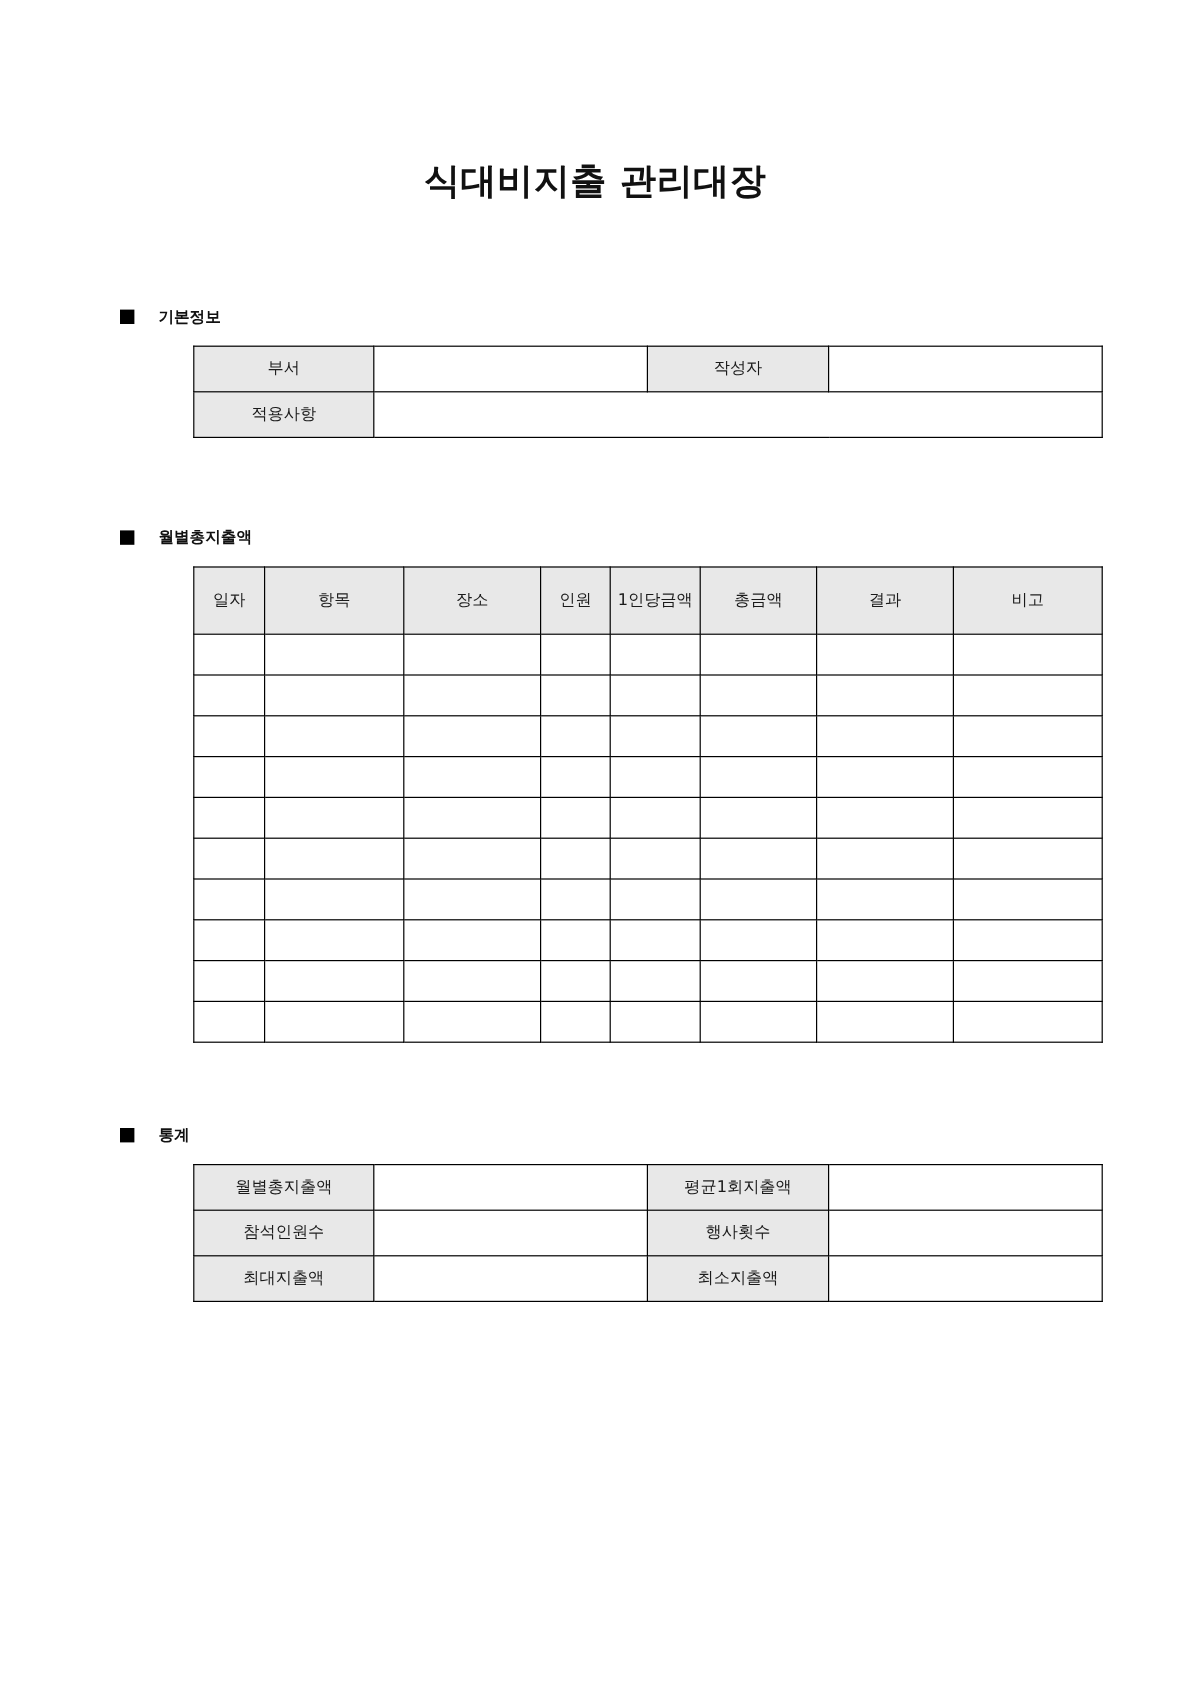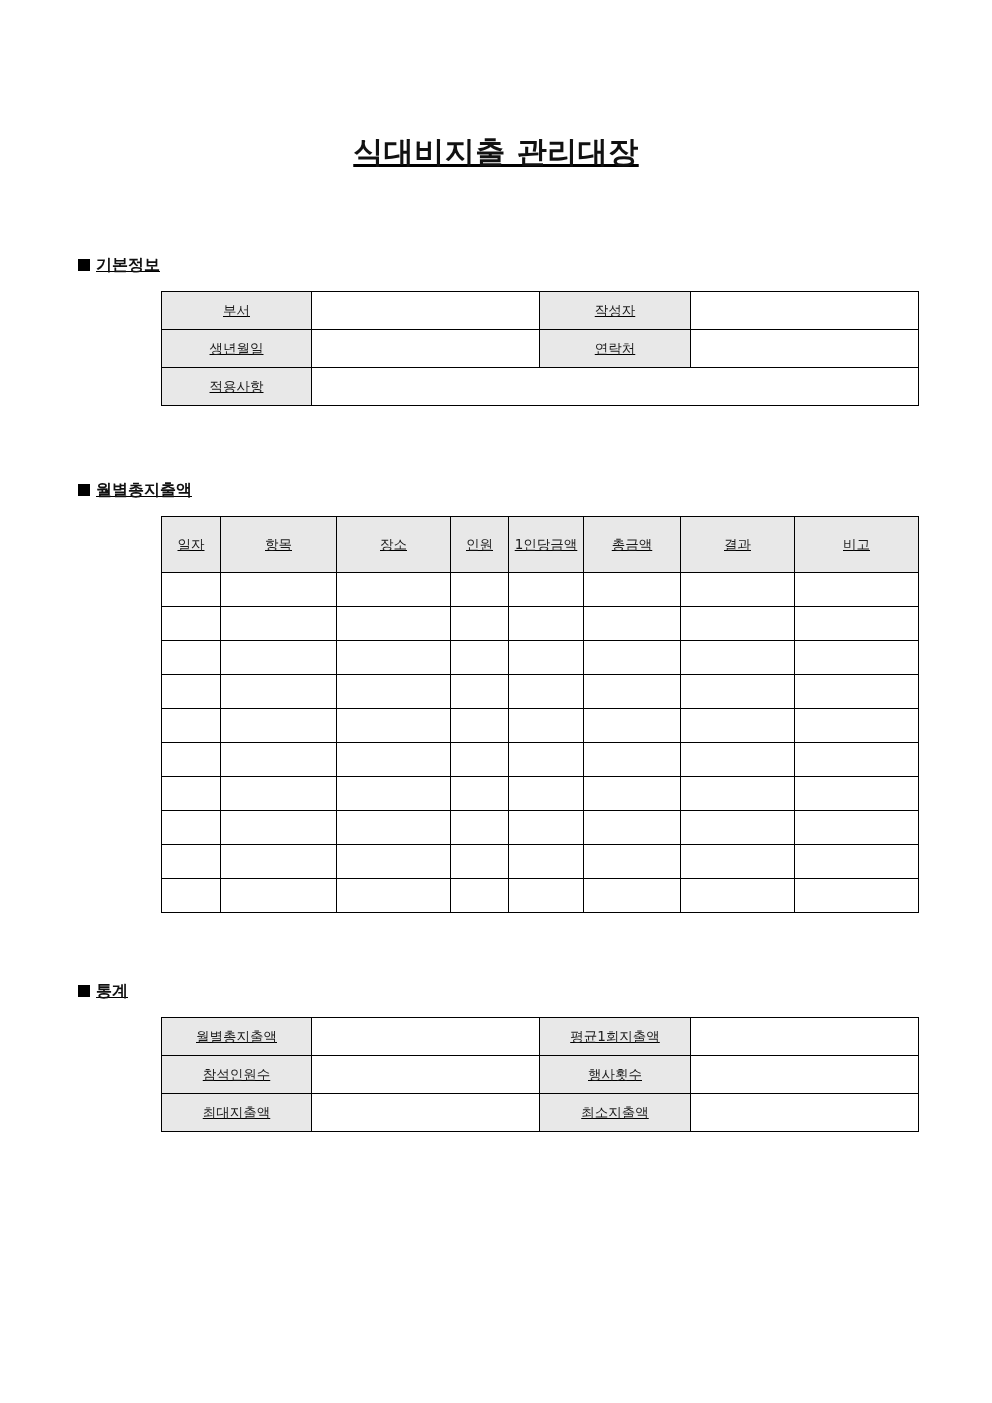--- a/index.html
+++ b/index.html
@@ -15,43 +15,42 @@
     font-family: "DejaVu Sans", "Liberation Sans", sans-serif;
     color: #000000;
     position: relative;
     overflow: hidden;
   }
   .page {
     width: 992px;
     height: 1403px;
     padding: 0;
     position: relative;
-    text-decoration: underline;
   }
 
   
   .doc-title {
     text-align: center;
     font-size: 30px;
     font-weight: bold;
     letter-spacing: 0.5px;
     margin: 0;
     padding-top: 133px;
     line-height: 1.25;
     color: #111111;
   }
 
   
   .section-head {
     display: flex;
     align-items: center;
-    gap: 6px;
+    gap: 20px;
     margin: 0;
-    padding-left: 78px;
-    font-size: 16px;
+    padding-left: 100px;
+    font-size: 13px;
     font-weight: bold;
     color: #111111;
   }
   .sq-marker {
     display: inline-block;
     width: 12px;
     height: 12px;
     background: #000000;
     flex: 0 0 auto;
   }
@@ -128,26 +127,20 @@
         <col class="c-lab">
           <col class="c-val">
           <col class="c-lab2">
           <col class="c-val2">
       </colgroup>
       <tbody>
         <tr>
           <td class="hdr-cell">부서</td>
           <td class="blank-cell"></td>
           <td class="hdr-cell">작성자</td>
-          <td class="blank-cell"></td>
-        </tr>
-        <tr>
-          <td class="hdr-cell">생년월일</td>
-          <td class="blank-cell"></td>
-          <td class="hdr-cell">연락처</td>
           <td class="blank-cell"></td>
         </tr>
         <tr>
           <td class="hdr-cell">적용사항</td>
           <td class="blank-cell" colspan="3"></td>
         </tr>
       </tbody>
     </table>
   </div>
 

